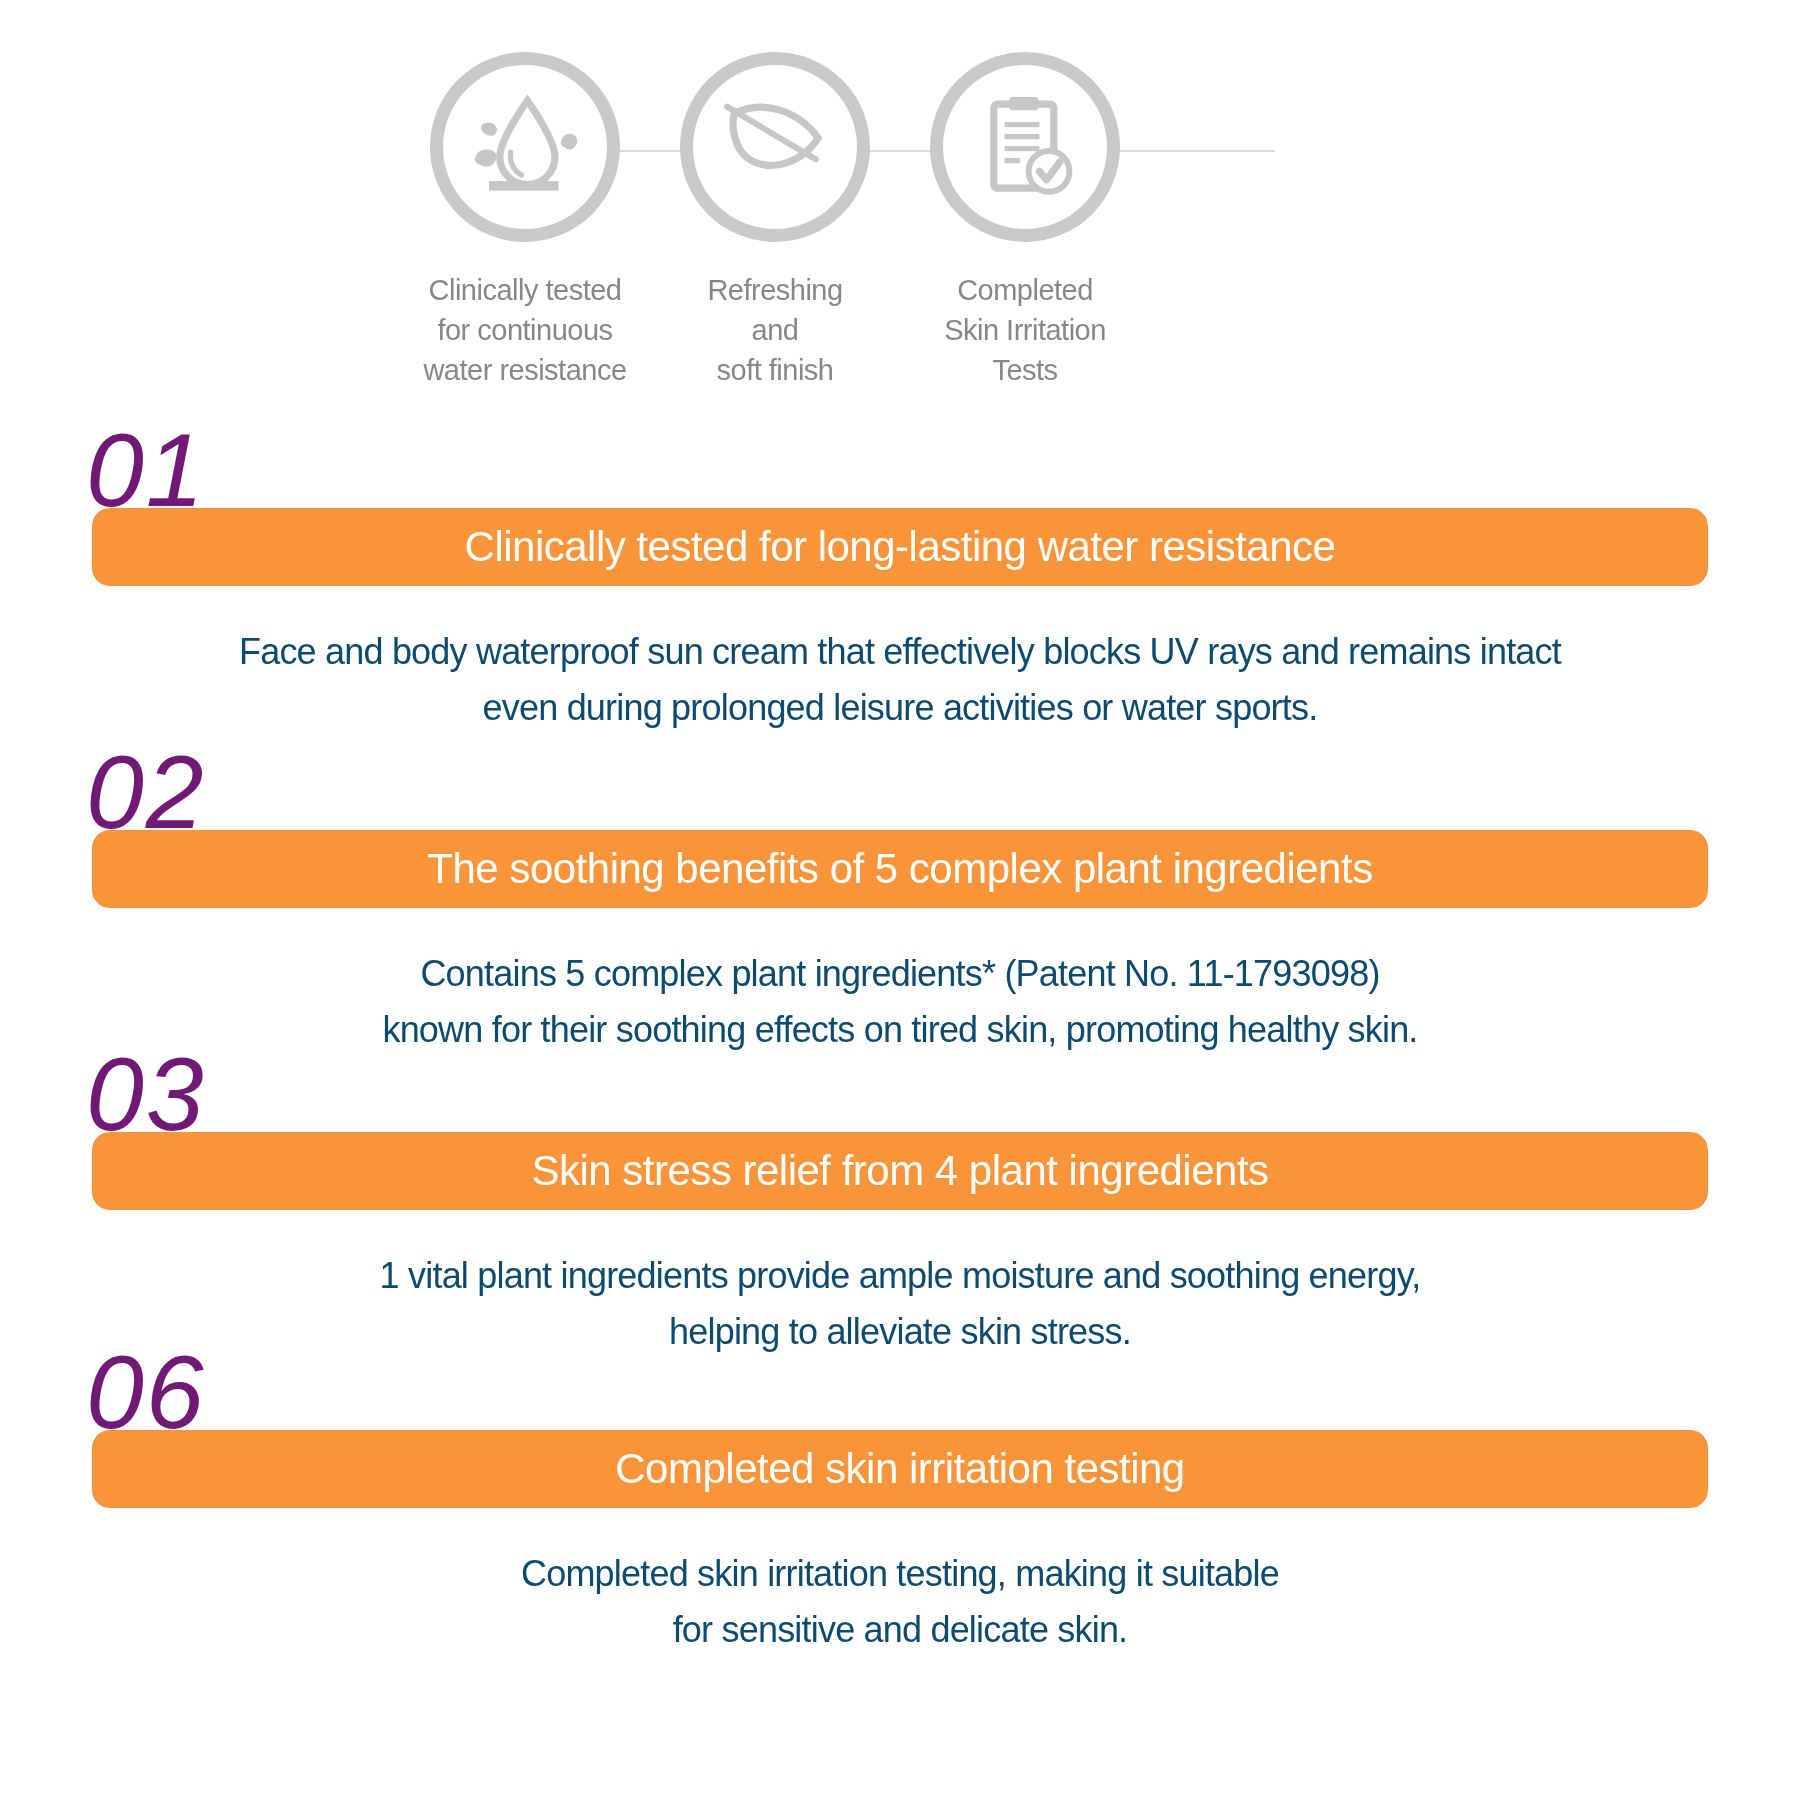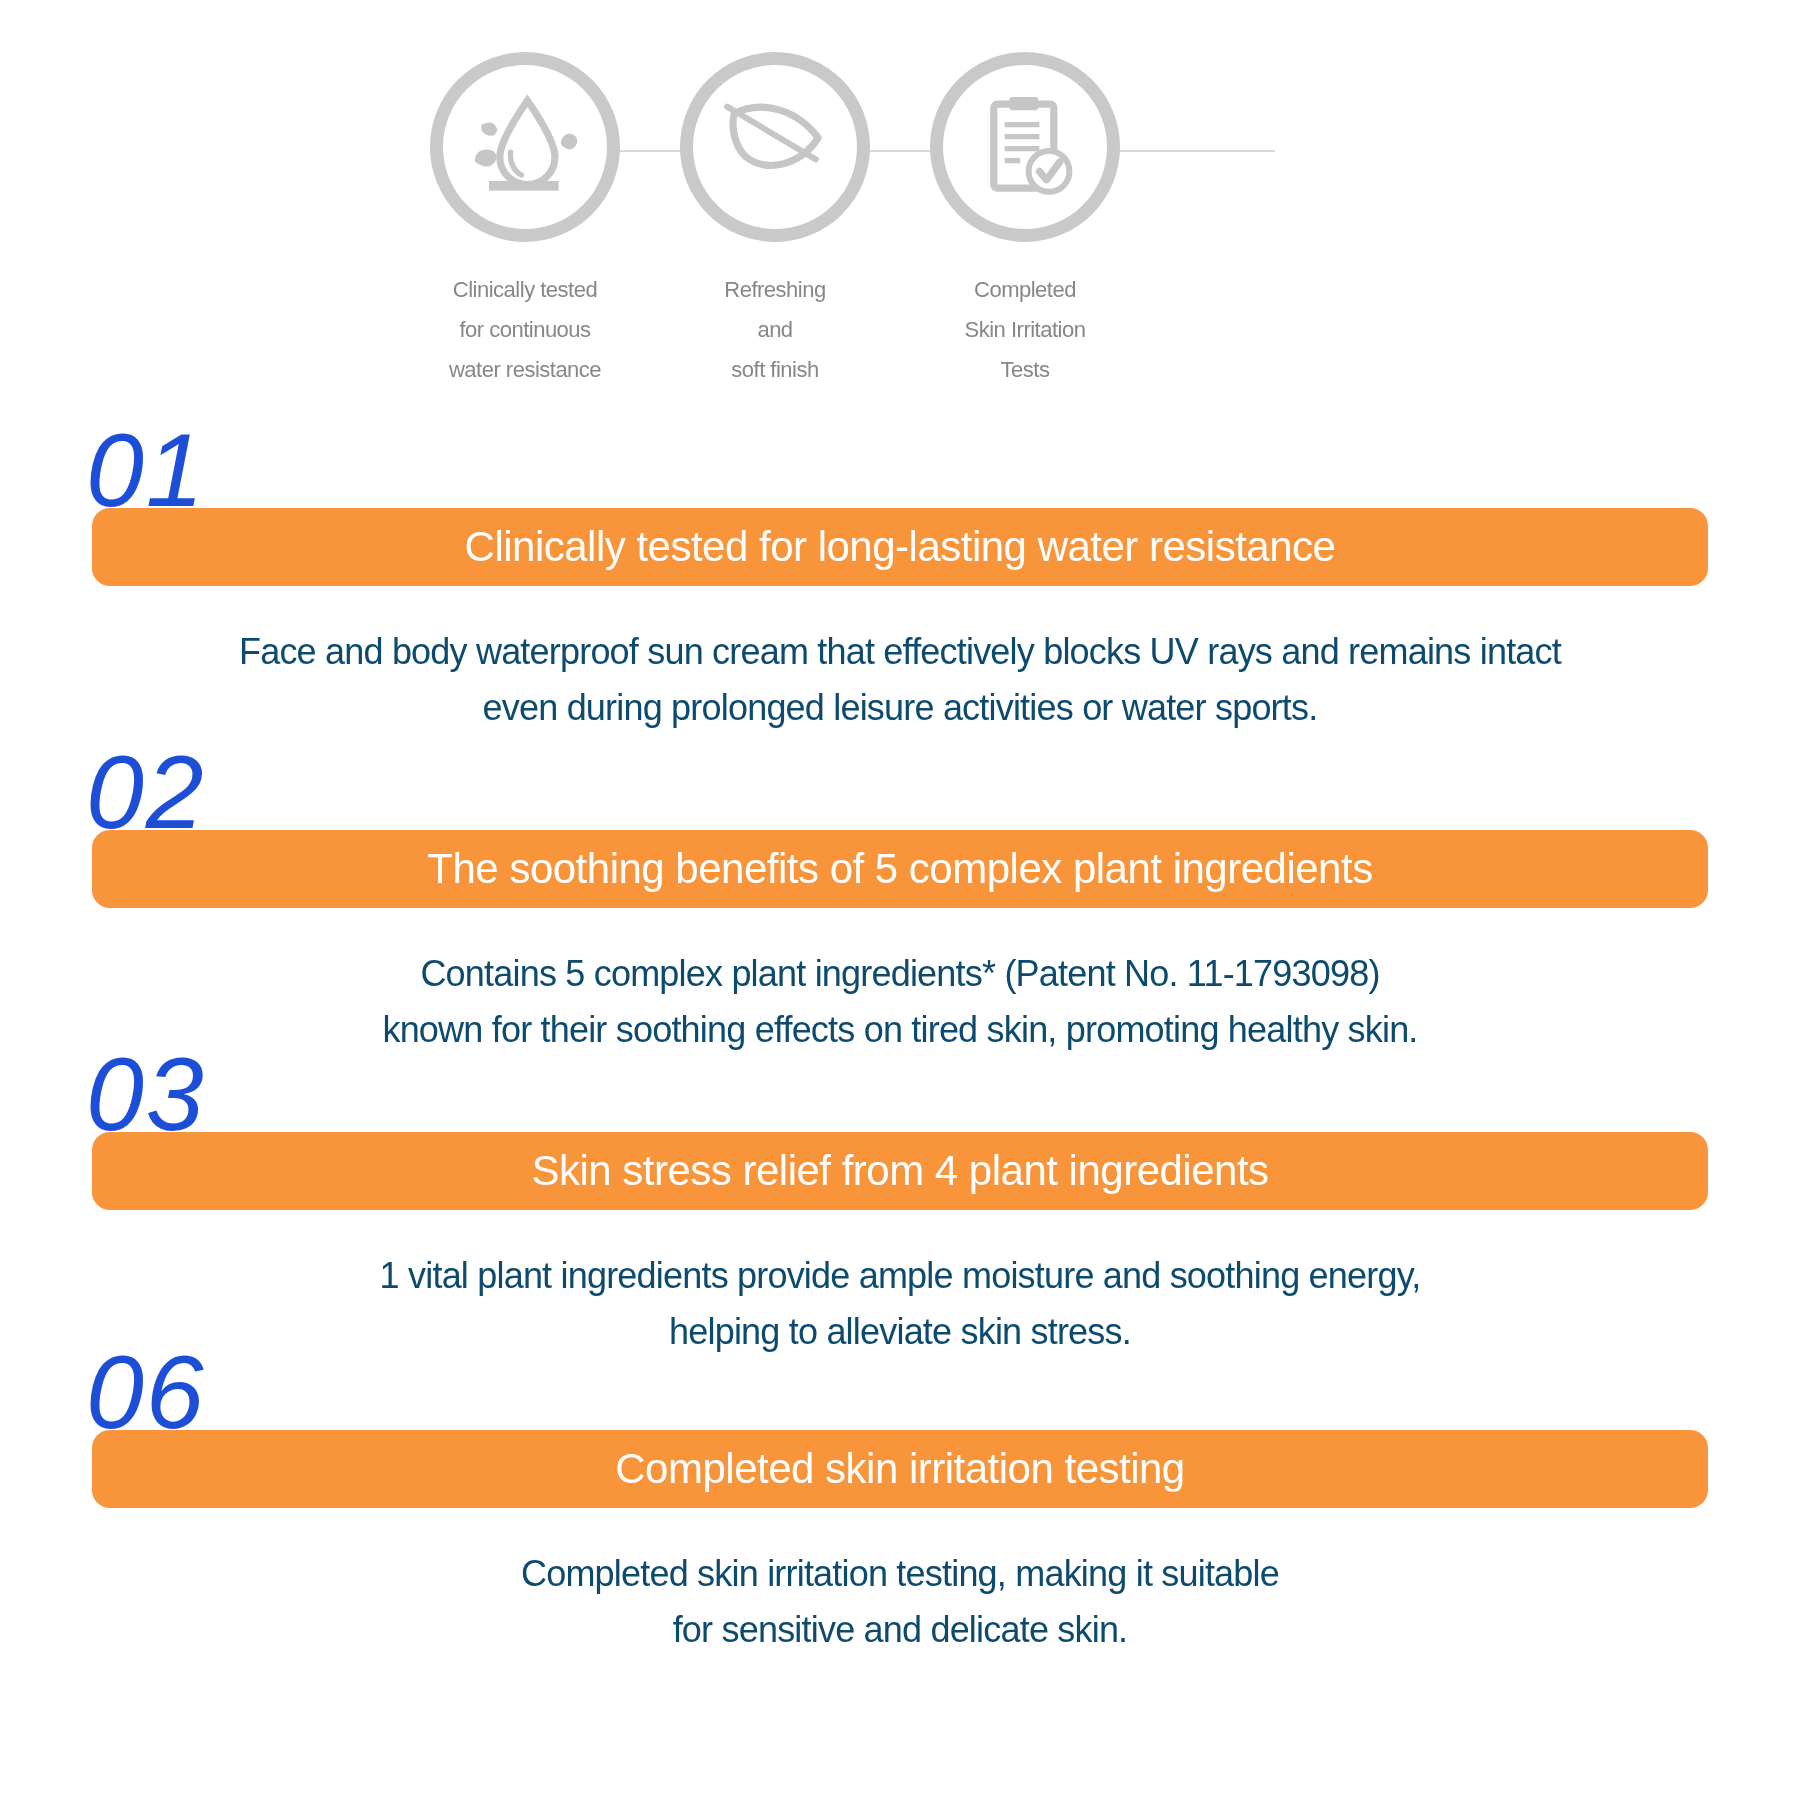--- a/index.html
+++ b/index.html
@@ -42,40 +42,40 @@
     border: 13px solid #c9c9c9;
     border-radius: 50%;
     background: #ffffff;
     display: flex;
     align-items: center;
     justify-content: center;
   }
   .circle svg { width: 120px; height: 120px; }
   .caption {
     margin-top: 28px;
-    font-size: 22px;
+    font-size: 29px;
     line-height: 40px;
     letter-spacing: -0.5px;
     color: #878787;
     white-space: pre-line;
   }
 
   
   .section { position: relative; }
   .sec-number {
     position: relative;
     z-index: 2;
     margin-left: 86px;
     height: 84px;
     font-size: 104px;
     line-height: 92px;
     font-style: italic;
     font-weight: 300;
     letter-spacing: 2px;
-    color: #1d4ed8;
+    color: #701a75;
   }
   .banner {
     width: 1616px;
     height: 78px;
     margin: 0 auto;
     background: #f8953a;
     color: #ffffff;
     font-size: 42px;
     letter-spacing: -0.5px;
     display: flex;

